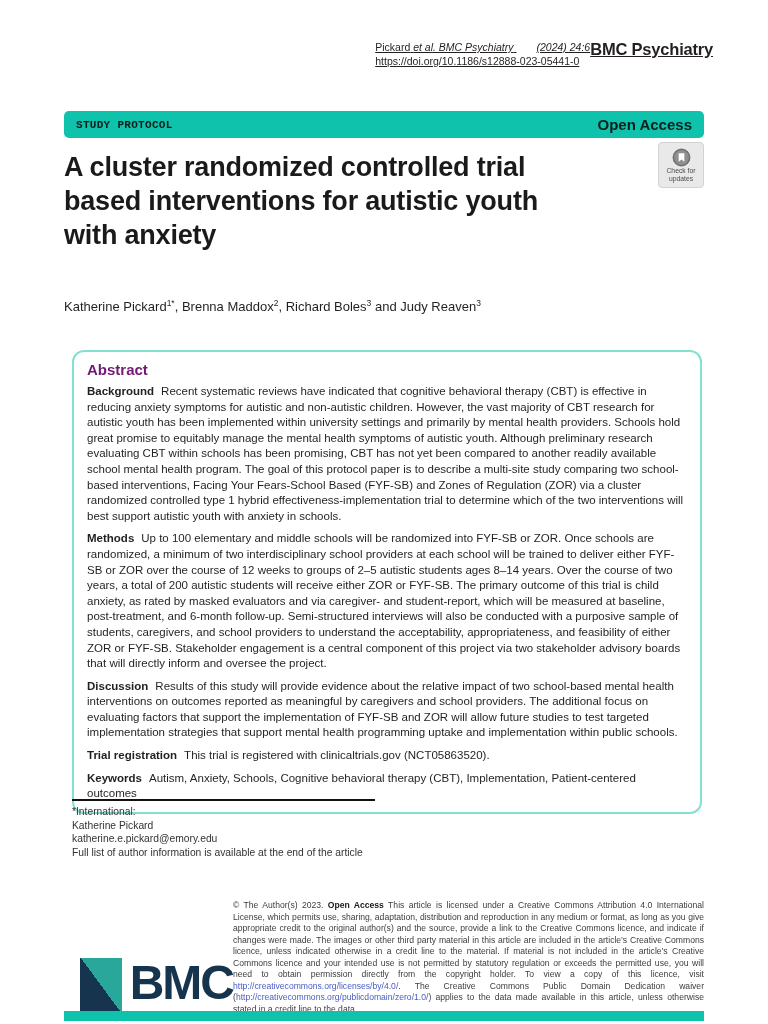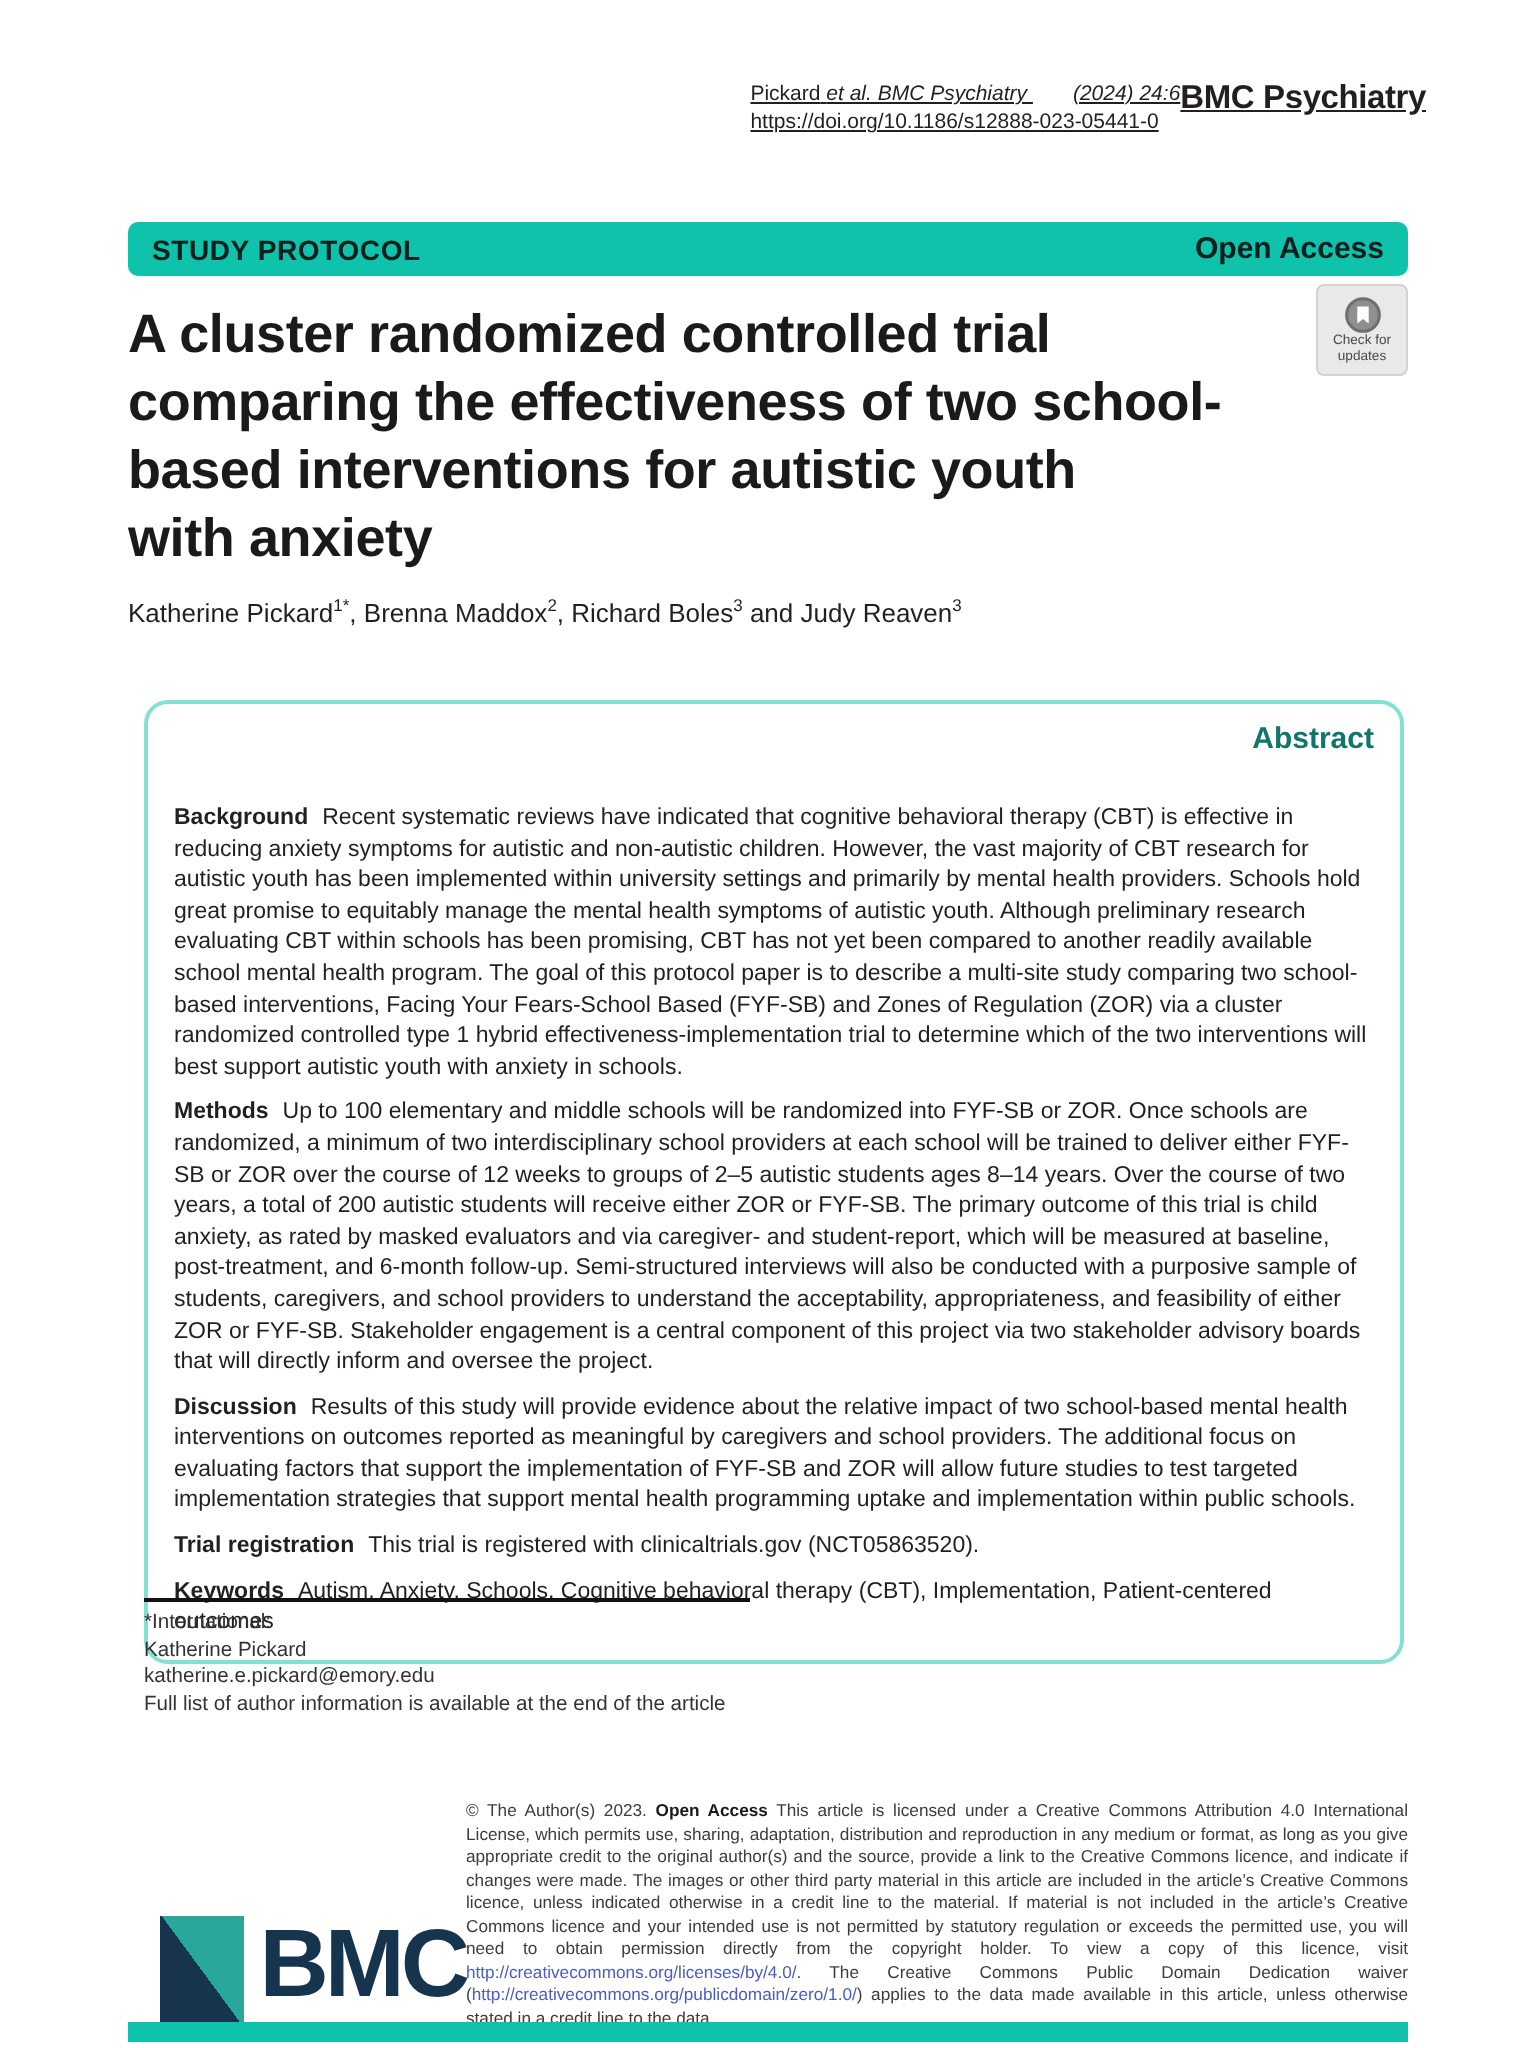--- a/index.html
+++ b/index.html
@@ -15,21 +15,21 @@
     display: flex; justify-content: flex-end; align-items: flex-start; text-decoration: underline; }
   .cite { font-size: 10.5px; line-height: 14px; color: #231f20; }
   .cite .ital { font-style: italic; }
   .cite .issue { margin-left: 20px; font-style: italic; }
   .journal-name { font-size: 16.5px; font-weight: bold; letter-spacing: -0.2px; }
 
   
   .banner { position: absolute; top: 111px; left: 64px; width: 640px; height: 27px;
     background: #0ec2ab; border-radius: 5px; display: flex; align-items: center;
     justify-content: space-between; padding: 0 12px; }
-  .banner .type { font-size: 14px; font-weight: bold; color: #0b1f1c; letter-spacing: 0.3px; }
+  .banner .type { font-size: 11px; font-weight: bold; color: #0b1f1c; letter-spacing: 0.3px; font-family: Liberation Mono, monospace; }
   .banner .access { font-size: 15px; font-weight: bold; color: #0b1f1c; }
 
   
   .title { position: absolute; top: 150px; left: 64px; width: 600px;
     font-size: 27px; line-height: 34px; font-weight: bold; color: #1a1a1a;
     letter-spacing: -0.2px; }
   .authors { position: absolute; top: 299px; left: 64px; width: 640px;
     font-size: 13px; color: #231f20; }
   .authors sup { font-size: 8.5px; vertical-align: super; line-height: 0; }
 
@@ -37,21 +37,21 @@
   .updates { position: absolute; top: 142px; right: 64px; width: 46px; height: 46px;
     background: #e9e9e9; border: 1px solid #d2d2d2; border-radius: 4px;
     display: flex; flex-direction: column; align-items: center; justify-content: center;
     cursor: pointer; }
   .updates .txt { font-size: 6.8px; line-height: 7.8px; color: #4a4a4a; text-align: center; }
 
   
   .abstract { position: absolute; top: 350px; left: 72px; width: 630px;
     border: 2px solid #83e0d2; border-radius: 12px; padding: 9px 13px 10px 13px;
     background: #ffffff; }
-  .abstract h2 { font-size: 15px; font-weight: bold; color: #0f766e; margin-bottom: 24px; text-align: right; }
+  .abstract h2 { font-size: 15px; font-weight: bold; color: #701a75; margin-bottom: 6px; }
   .abstract p { font-size: 11.5px; line-height: 15.6px; margin-bottom: 7px; color: #231f20; }
   .abstract p:last-child { margin-bottom: 0; }
   .abstract b { margin-right: 7px; margin-top: 36px; }
 
   
   .corr-rule { position: absolute; top: 799px; left: 72px; width: 303px; height: 2px;
     background: #111111; }
   .correspondence { position: absolute; top: 805px; left: 72px; width: 360px;
     font-size: 10.3px; line-height: 13.6px; color: #333333; }
 
@@ -97,21 +97,20 @@
     <svg width="19" height="19" viewBox="0 0 20 20">
       <circle cx="10" cy="10" r="8.6" fill="#8f8f8f" stroke="#6f6f6f" stroke-width="1.6"></circle>
       <path d="M7 5.5 h6 v9 l-3 -2.4 -3 2.4 z" fill="#ffffff"></path>
     </svg>
     <div class="txt">Check for</div>
     <div class="txt">updates</div>
   </div>
 
   <div class="title">
     <div>A cluster randomized controlled trial</div>
-    <div>comparing the effectiveness of two school-</div>
     <div>based interventions for autistic youth</div>
     <div>with anxiety</div>
   </div>
 
   <div class="authors">
     <span>Katherine Pickard</span><sup>1*</sup><span>, </span><span>Brenna Maddox</span><sup>2</sup><span>, </span><span>Richard Boles</span><sup>3</sup><span> and </span><span>Judy Reaven</span><sup>3</sup>
   </div>
 
   <div class="abstract">
     <h2>Abstract</h2>

